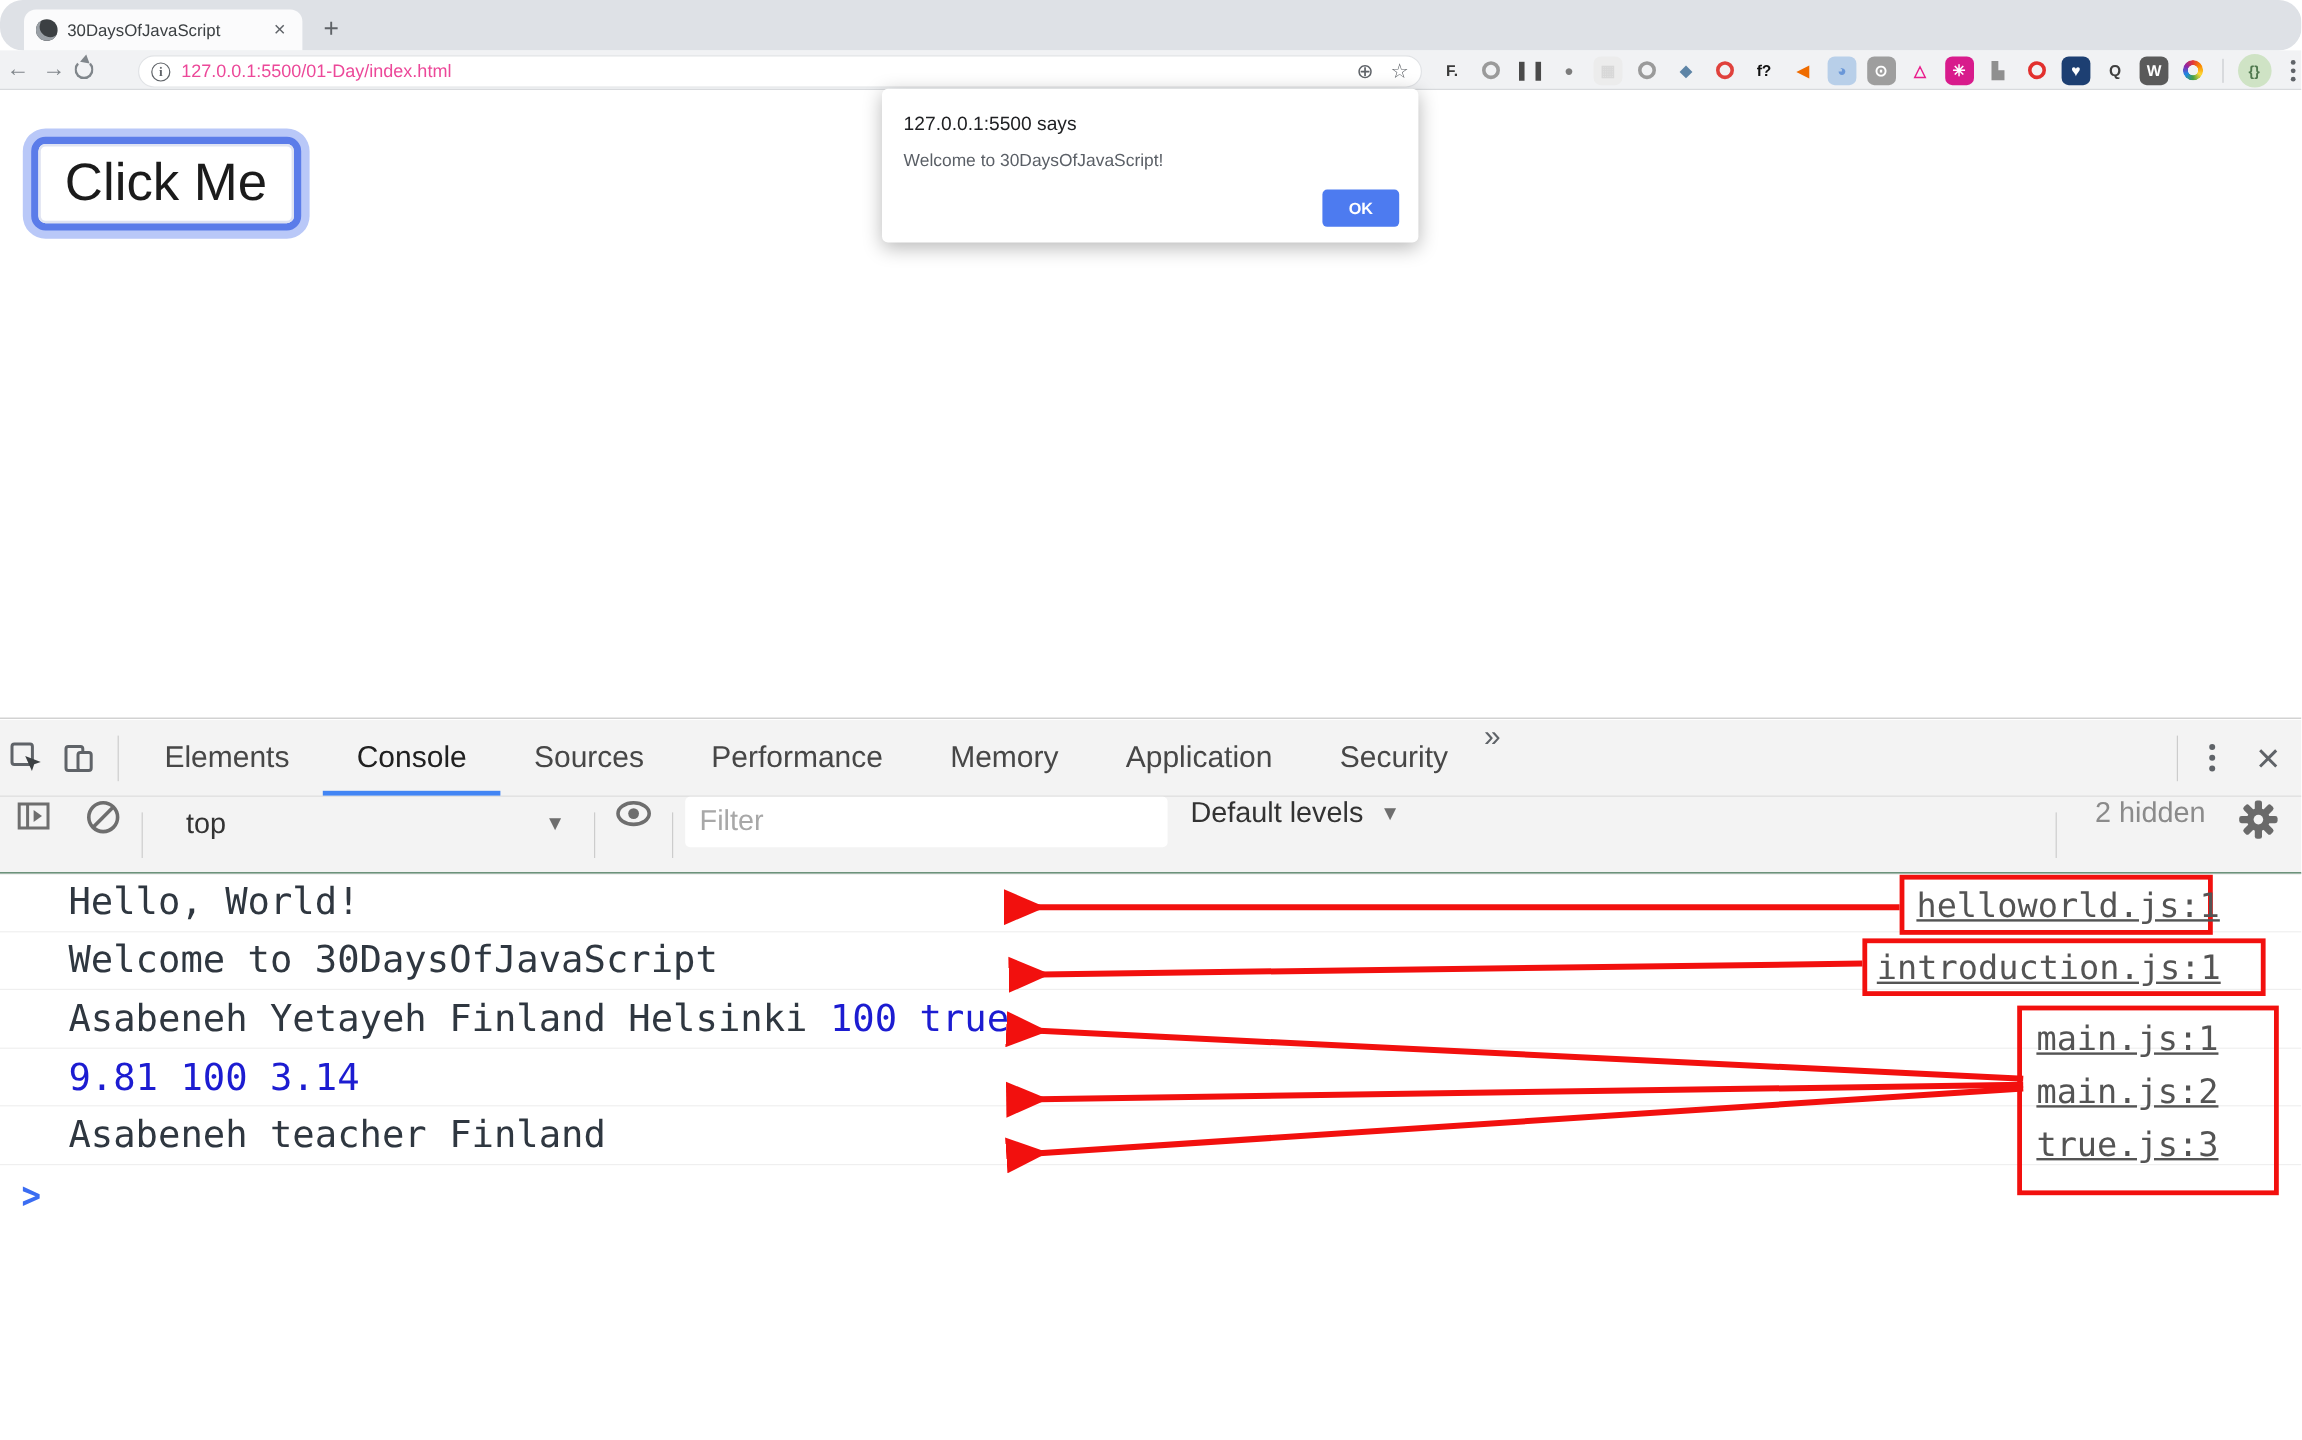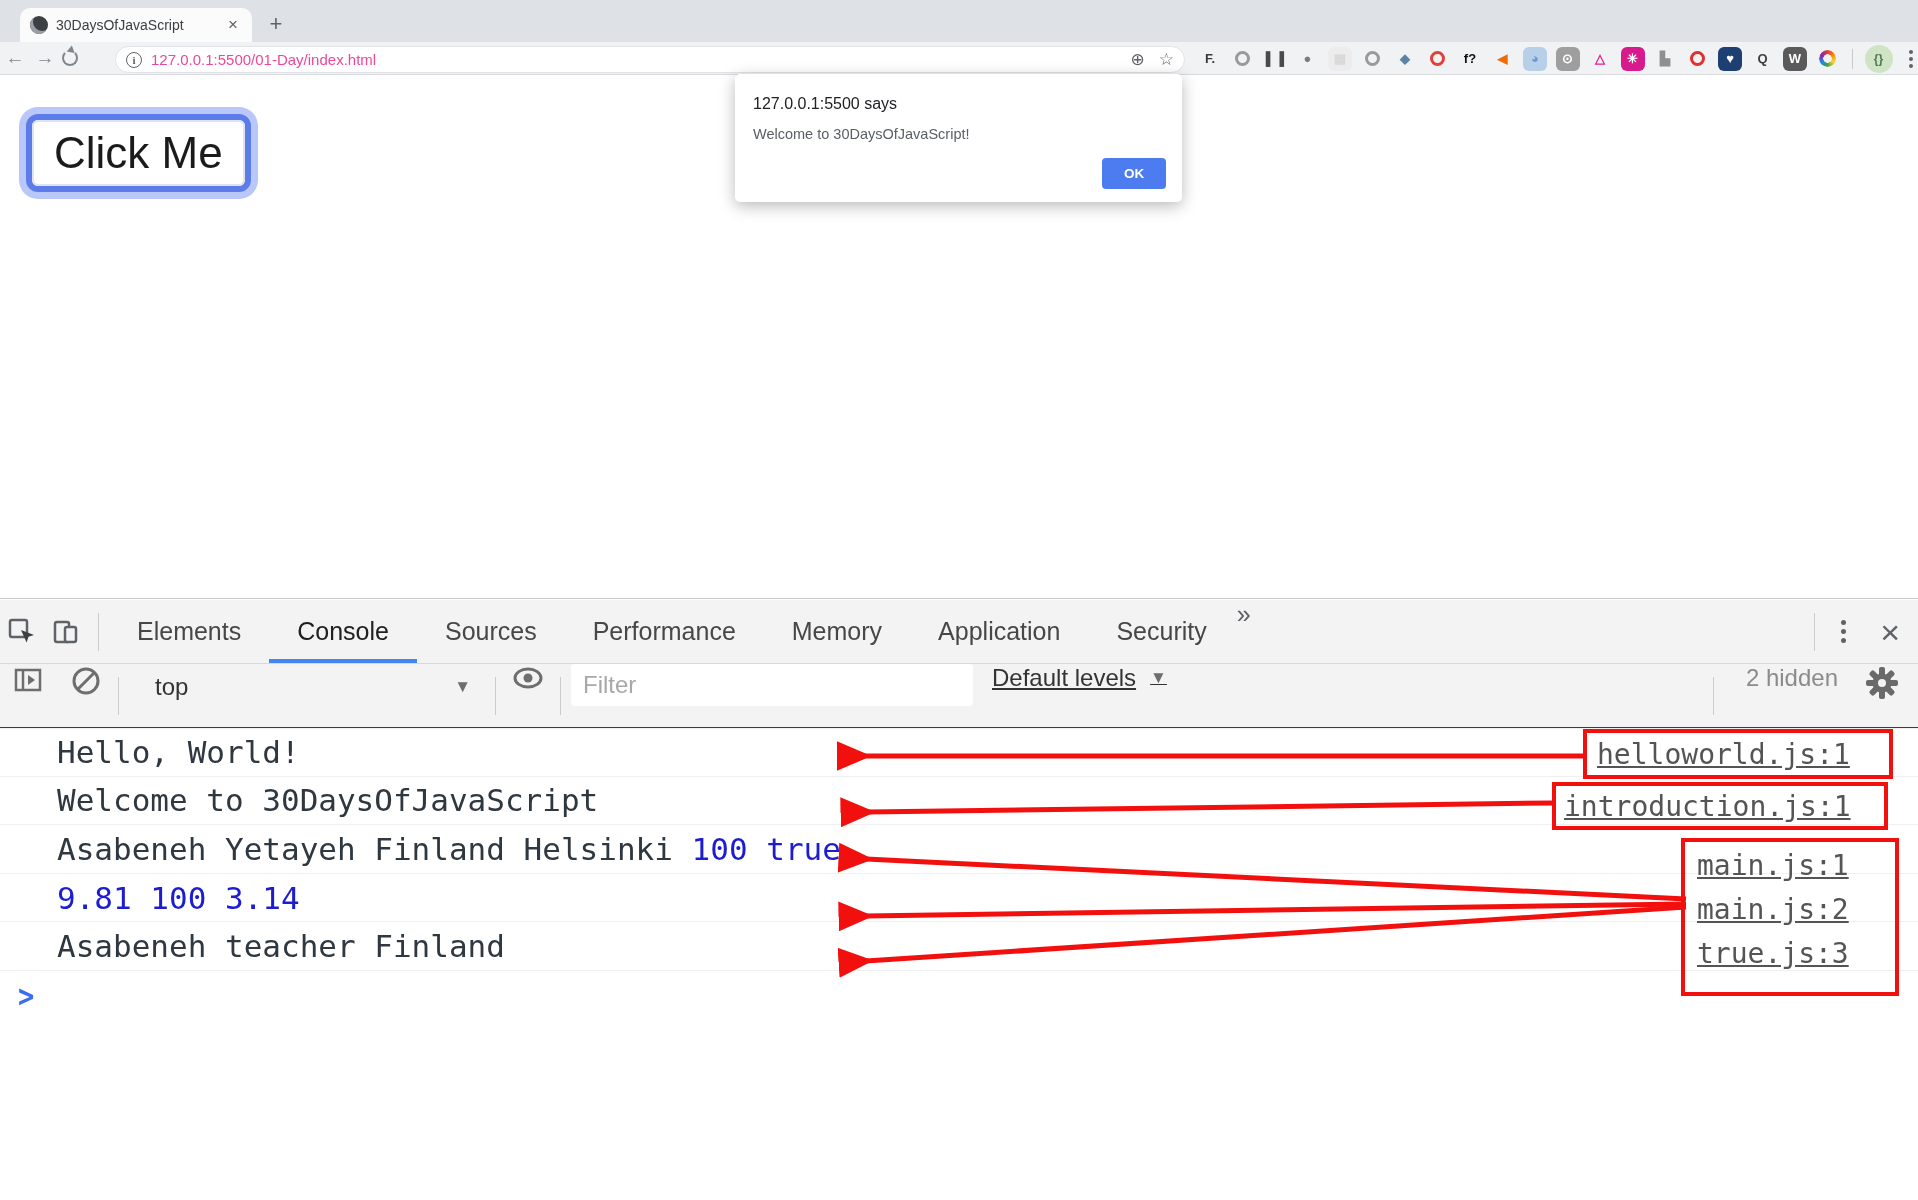--- a/index.html
+++ b/index.html
@@ -1,21 +1,21 @@
 <!DOCTYPE html>
 <html style="--annotation-red: #f2100e; --devtools-accent: #4285f4; --number-blue: #1c1cd1; --link-gray: #545454; --ok-button-blue: #4d7bf0; --focus-ring-blue: #5b7ce9; --focus-ring-halo: #b9c8f8; --prompt-blue: #3b6df2;"><head>
 <meta charset="utf-8">
 <style>
   * { margin:0; padding:0; box-sizing:border-box; }
   html,body { background:#fff; }
   body { font-family:"Liberation Sans", sans-serif; }
   .stage { position:relative; width:1918px; height:1200px; overflow:hidden; background:#fff; }
 
   
-  .tabstrip { position:absolute; left:0; top:0; width:100%; height:42px; background:#dee1e6; }
+  .tabstrip { position:absolute; left:0; top:0; width:100%; height:42px; background:#dee1e6;border-radius:19px; }
   .tab { position:absolute; left:20px; top:8px; width:232px; height:34px; background:#fbfbfc;
          border-radius:10px 10px 0 0; display:flex; align-items:center; padding:0 10px; }
   .favicon { width:18px; height:18px; border-radius:50%; background:#3c4043;
              box-shadow:inset 3px -3px 0 0 #9aa0a6; margin-right:8px; flex:0 0 auto; }
   .tab-title { font-size:14px; color:#3c4043; white-space:nowrap; overflow:hidden; flex:1; }
   .tab-close { font-size:17px; color:#5f6368; padding:0 4px; cursor:default; }
   .newtab { position:absolute; left:262px; top:10px; width:28px; height:28px; display:flex;
             align-items:center; justify-content:center; font-size:22px; color:#5f6368; }
 
   .toolbar { position:absolute; left:0; top:42px; width:100%; height:33px; background:#f1f2f4;
@@ -82,38 +82,38 @@
   .kebab2 i { width:5px; height:5px; border-radius:50%; background:#5f6368; display:block; }
 
   .dt-toolbar { position:absolute; left:0; top:65px; width:100%; height:64px; background:#f3f3f3;
                 border-bottom:1px solid #14532d; display:flex; align-items:flex-start; }
   .ctx-select { width:344px; height:46px; margin-left:12px; display:flex; align-items:center;
                 justify-content:space-between; padding:0 14px; font-size:24px; color:#333; }
   .caret { font-size:17px; color:#6e6e6e; }
   .filter-input { width:402px; height:42px; border:none; background:#fff; border-radius:4px;
                   font-size:24px; padding:0 12px; color:#333; font-family:"Liberation Sans",sans-serif; }
   .filter-input::placeholder { color:#a8a8a8; }
-  .levels { display:flex; align-items:center; gap:14px; margin-left:19px; font-size:24px; color:#333;text-decoration:underline; }
+  .levels { display:flex; align-items:center; gap:14px; margin-left:19px; font-size:24px; color:#333; }
   .hidden-badge { font-size:24px; color:#8b8b8b; margin:0 22px 0 22px; }
 
   
   .console { position:absolute; left:0; top:129px; width:100%; }
   .crow { height:48.6px; border-bottom:1px solid #efefef; display:flex; align-items:center;
           padding-left:57px; font-family:"DejaVu Sans Mono", monospace; font-size:31px;
           color:#2f3740; white-space:pre; }
   .t-num { color:var(--number-blue); }
   .prompt-row { height:52px; display:flex; align-items:center; padding-left:18px; }
   .prompt { color:var(--prompt-blue); font-size:27px; font-weight:bold;
             font-family:"DejaVu Sans Mono",monospace; transform:scaleY(1.15); }
 
   
   .ann-box { position:absolute; border:4px solid var(--annotation-red); z-index:30; }
   .src-link { font-family:"DejaVu Sans Mono",monospace; font-size:28px; color:var(--link-gray);
               text-decoration:underline; white-space:nowrap; display:block; }
-  .box1 { left:1583px; top:729px; width:310px; height:50px; display:flex; align-items:center; padding-left:10px; }
+  .box1 { left:1583px; top:729px; width:261px; height:50px; display:flex; align-items:center; padding-left:10px; }
   .box2 { left:1552px; top:782px; width:336px; height:48px; display:flex; align-items:center; padding-left:8px; }
   .box3 { left:1681px; top:838px; width:218px; height:158px; padding:2px 0 0 12px; }
   .box3 .src-link { line-height:44px; }
   .arrows { position:absolute; left:0; top:0; width:1918px; height:1200px; pointer-events:none; z-index:31; }
   .arrow { stroke:var(--annotation-red); stroke-width:5; fill:none; }
   .ah { fill:var(--annotation-red); }
 
   .icon-svg { display:block; }
 </style>
 </head>

